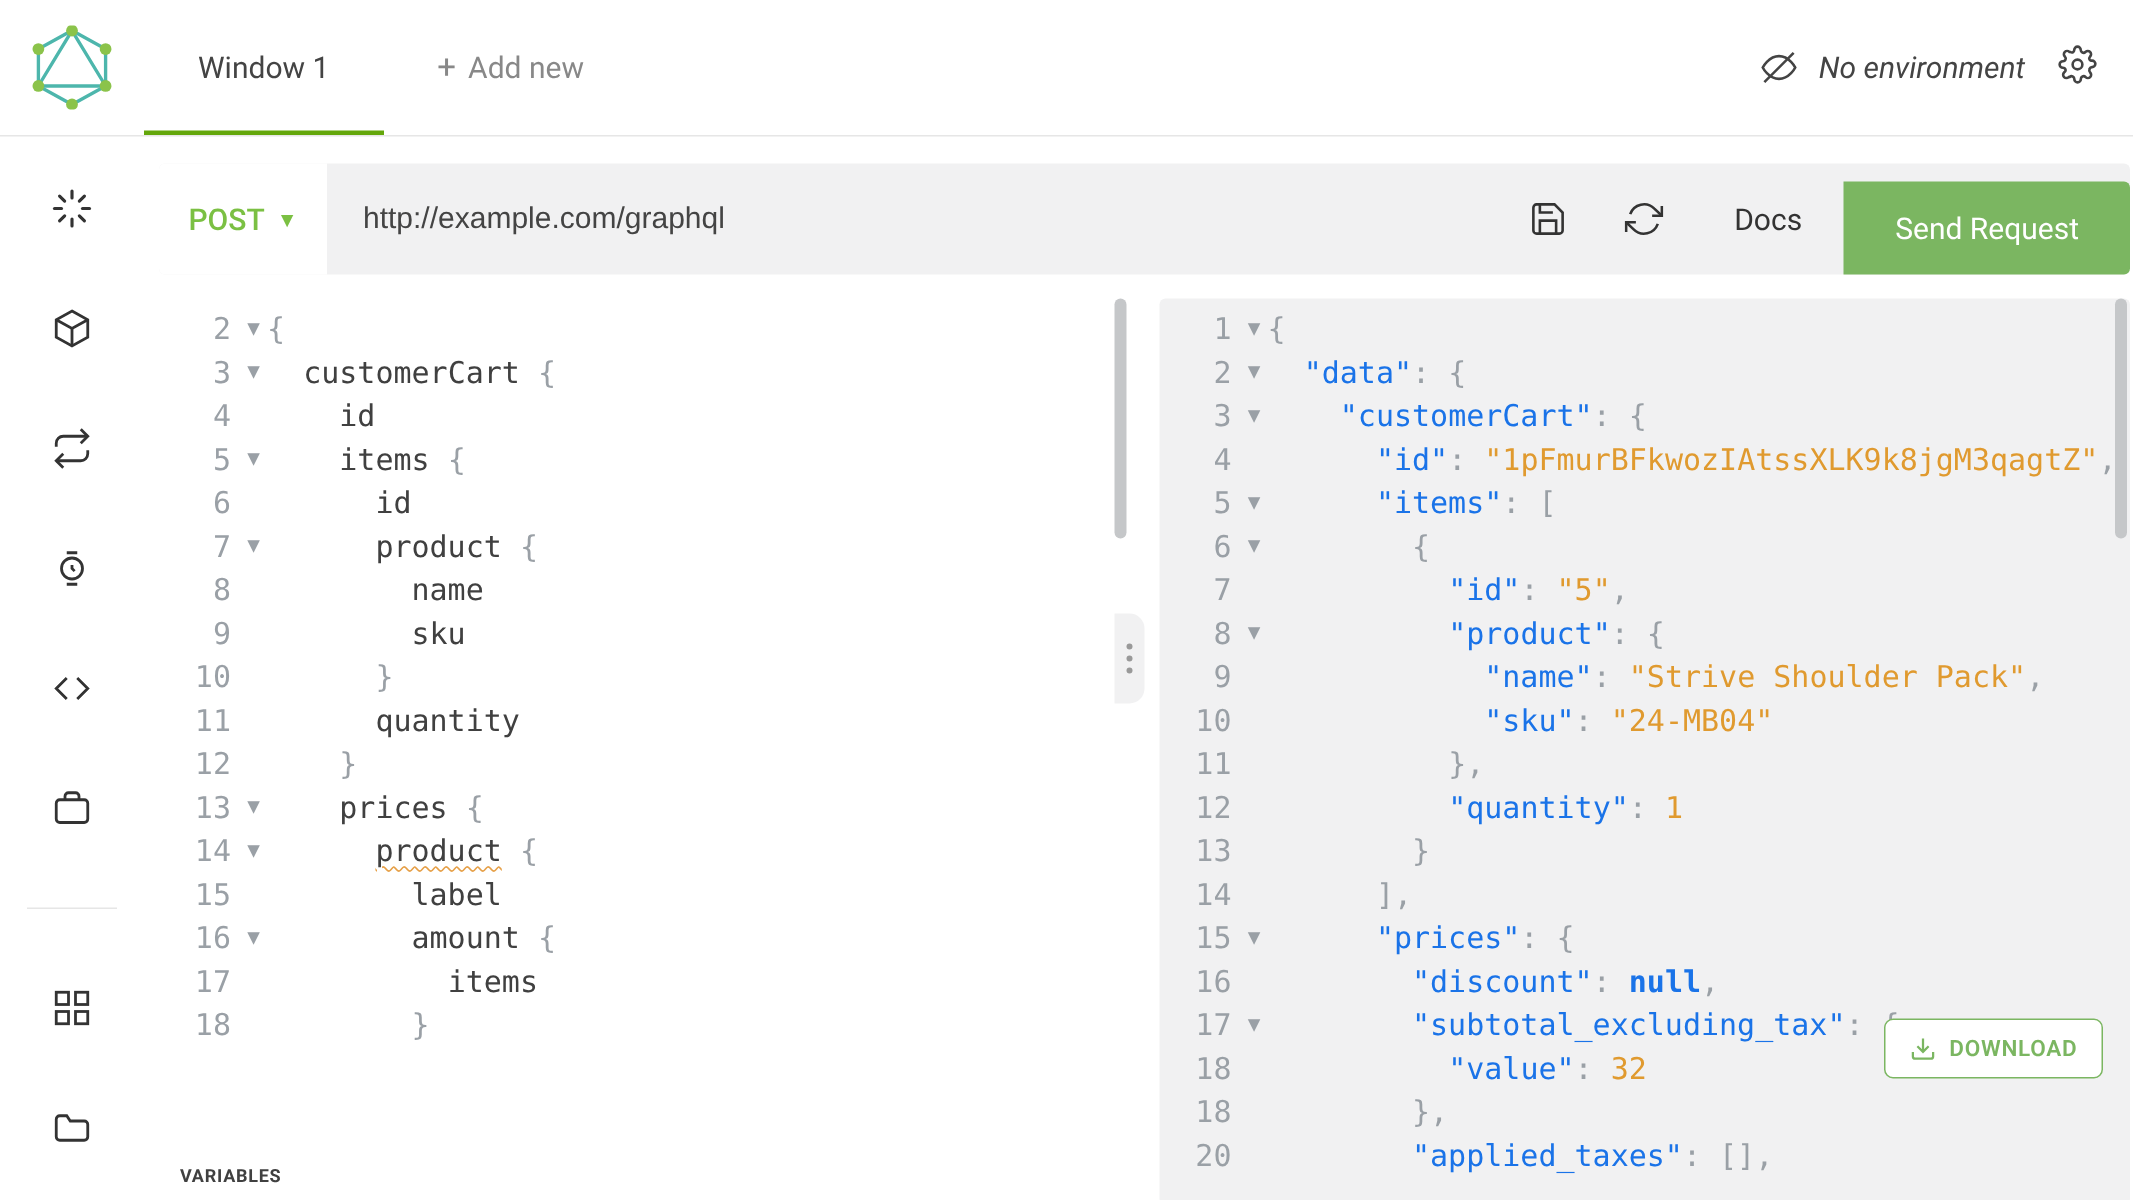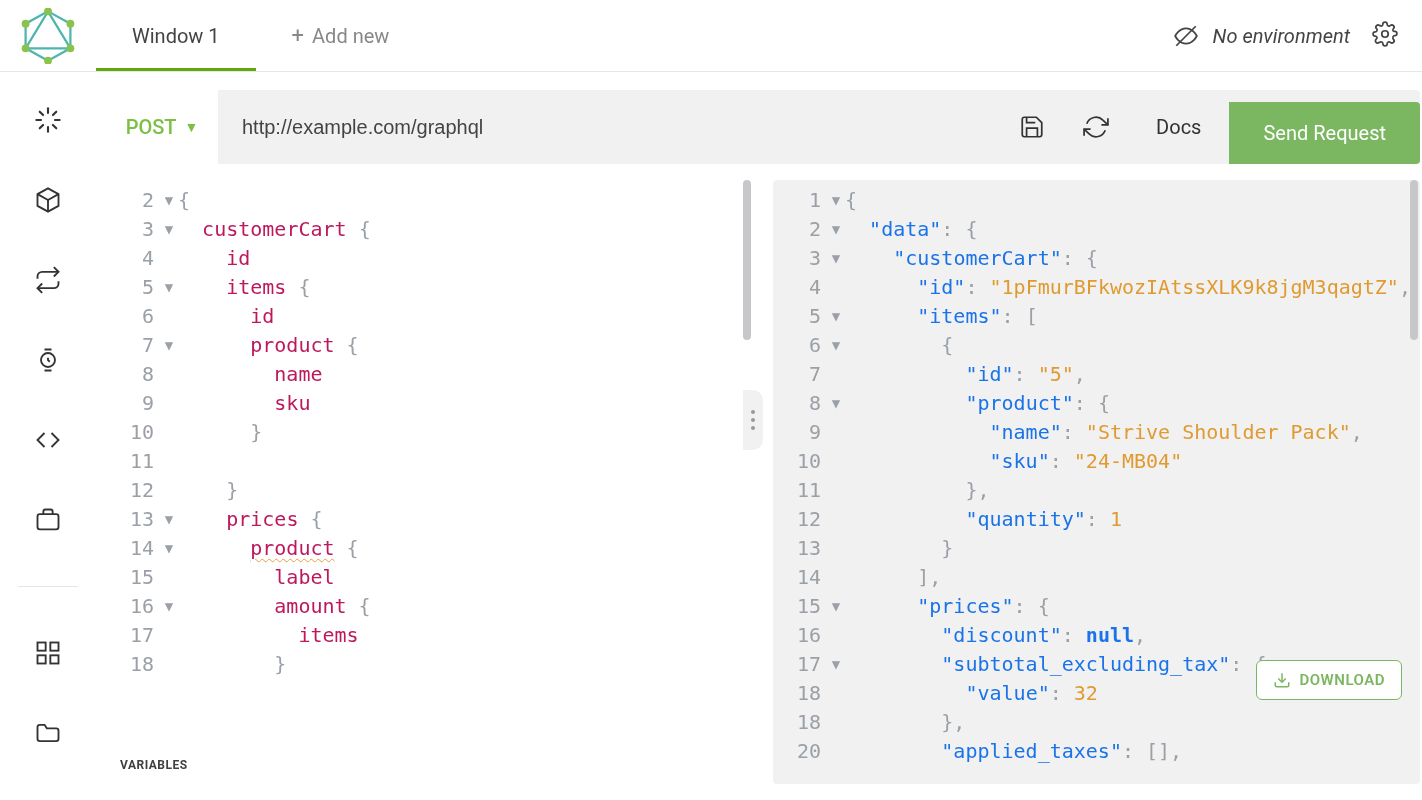--- a/index.html
+++ b/index.html
@@ -9,21 +9,21 @@
   width: 1422px;
   height: 800px;
   overflow: hidden;
   color: #333;
 }
 
 
 .topbar {
   display: flex;
   align-items: center;
-  height: 72px;
+  height: 91px;
   border-bottom: 1px solid #e6e6e6;
   padding: 0 24px 0 0;
 }
 .logo-wrap {
   width: 96px;
   display: flex;
   align-items: center;
   justify-content: center;
 }
 .logo-svg { width: 56px; height: 56px; }
@@ -193,21 +193,21 @@
 }
 .fold {
   width: 18px;
   text-align: center;
   color: #9aa0a6;
   user-select: none;
   font-size: 14px;
   line-height: 29px;
 }
 .content { white-space: pre; }
-.p { color: #be185d; margin-top: 12px; } 
+.p { color: #404040; margin-top: 12px; } 
 .pu { color: #9aa0a6; } 
 .k { color: #1a73e8; }  
 .s { color: #e09a2f; }  
 .n { color: #e09a2f; }  
 .b { color: #1a73e8; font-weight: bold; } 
 .underline-wav { text-decoration: underline wavy #e69f46; text-decoration-thickness: 1px; text-underline-offset: 3px; }
 
 .variables-bar {
   font-size: 12px;
   font-weight: 700;
@@ -447,20 +447,21 @@
                 <span class="content"><span>        </span><span class="p">sku</span></span>
               </div>
               <div class="line">
                 <span class="ln">10</span>
                 <span class="fold"></span>
                 <span class="content"><span>      </span><span class="pu">}</span></span>
               </div>
               <div class="line">
                 <span class="ln">11</span>
                 <span class="fold"></span>
+                <span class="content"><span>      </span><span class="p">quantity</span></span>
               </div>
               <div class="line">
                 <span class="ln">12</span>
                 <span class="fold"></span>
                 <span class="content"><span>    </span><span class="pu">}</span></span>
               </div>
               <div class="line">
                 <span class="ln">13</span>
                 <span class="fold">▼</span>
                 <span class="content"><span>    </span><span class="p">prices</span><span class="pu"> {</span></span>

